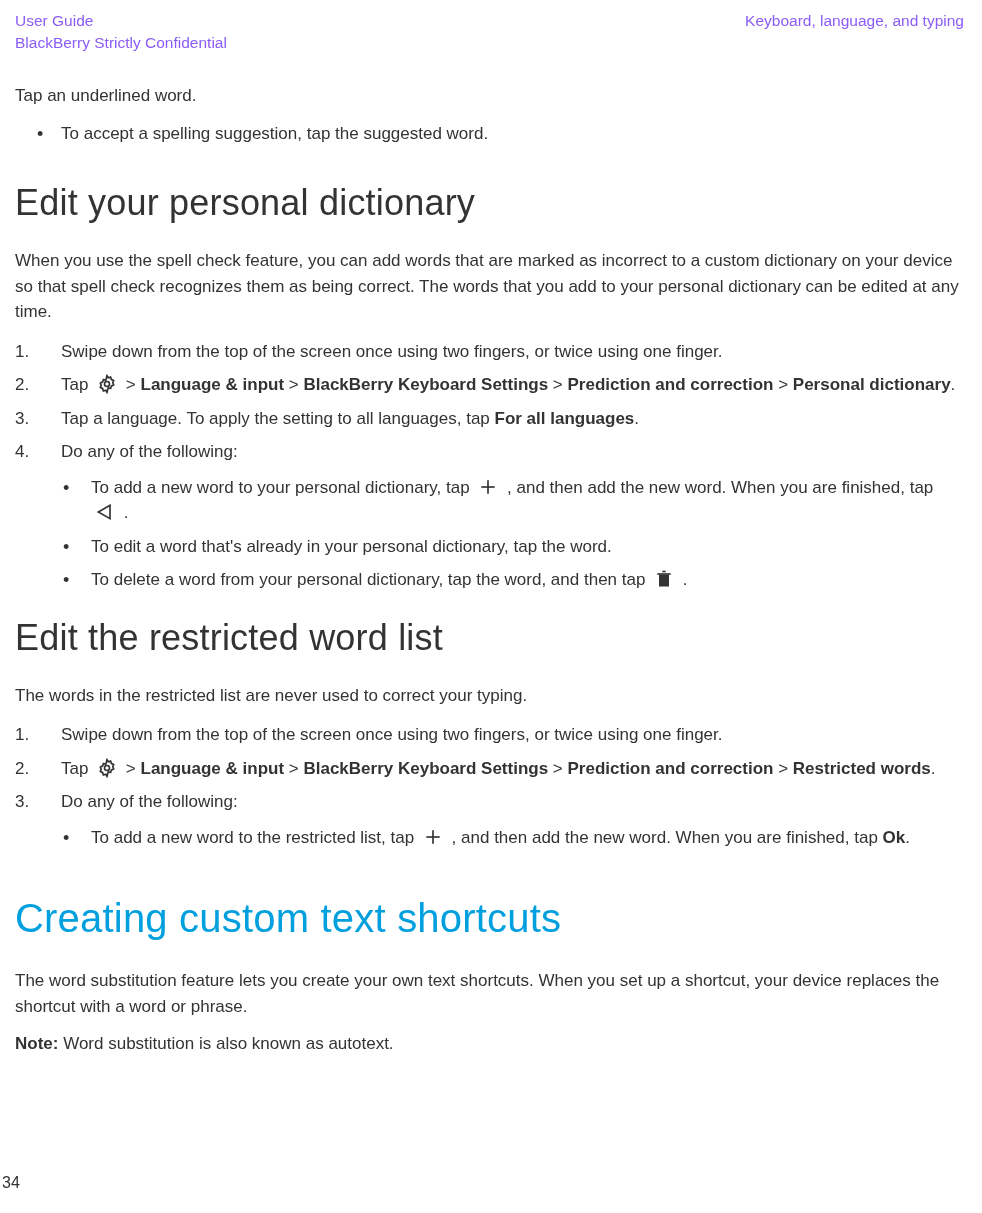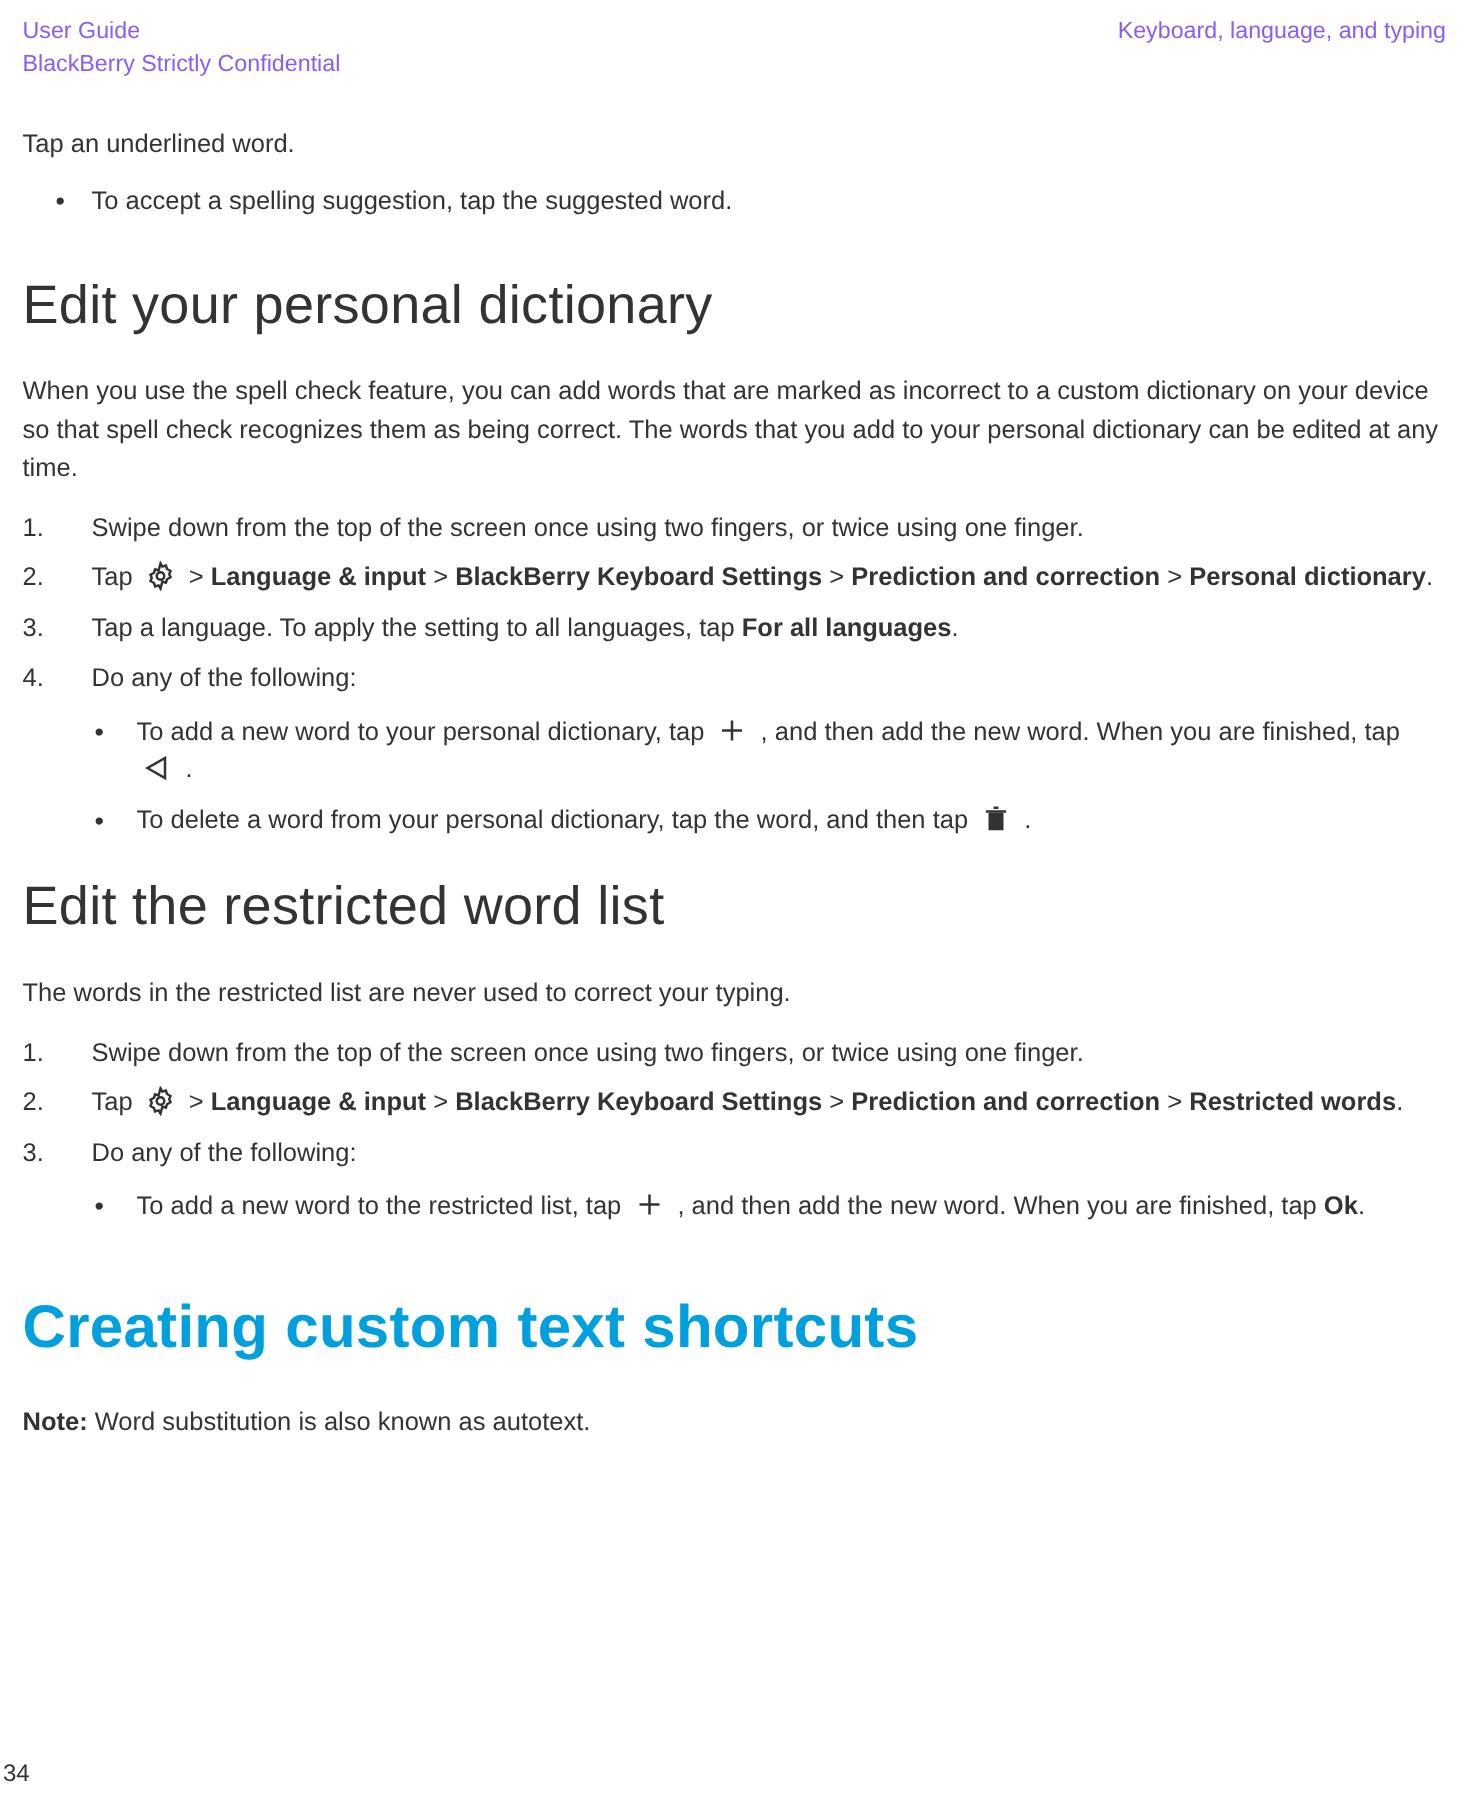--- a/index.html
+++ b/index.html
@@ -56,21 +56,21 @@
     }
     h2.section {
       font-size: 36px;
       font-weight: 300;
       color: #333;
       margin: 18px 0 18px 0;
       letter-spacing: 0.2px;
     }
     h2.section-blue {
       font-size: 40px;
-      font-weight: 700;
+      font-weight: 400;
       color: #00a0df;
       margin: 38px 0 20px 0;
       letter-spacing: 0.2px;
     }
     ol.steps {
       list-style: none;
       counter-reset: step;
       margin: 14px 0 6px 0;
       padding: 0;
     }
@@ -164,20 +164,23 @@
       <ul class="sublist">
         <li>
           <span>To add a new word to your personal dictionary, tap </span><span class="icon"><svg viewBox="0 0 24 24" stroke="#333" stroke-width="2">
                 <line x1="12" y1="4" x2="12" y2="20"></line>
                 <line x1="4" y1="12" x2="20" y2="12"></line>
               </svg></span><span> , and then add the new word. When you are finished, tap </span><br><span class="icon"><svg viewBox="0 0 24 24" fill="none" stroke="#333" stroke-width="2">
                 <path d="M18 4 L4 12 L18 20 Z"></path>
               </svg></span><span> .</span>
         </li>
         <li>
+          <span> To edit a word that's already in your personal dictionary, tap the word.</span>
+        </li>
+        <li>
           <span>To delete a word from your personal dictionary, tap the word, and then tap </span><span class="icon"><svg viewBox="0 0 24 24" fill="none" stroke="#333" stroke-width="2">
                 <rect x="7" y="8" width="10" height="12" fill="#333"></rect>
                 <line x1="4" y1="6" x2="20" y2="6"></line>
                 <line x1="10" y1="3" x2="14" y2="3"></line>
               </svg></span><span> .</span>
         </li>
       </ul>
     </li>
   </ol>
 
@@ -201,19 +204,20 @@
           <span>To add a new word to the restricted list, tap </span><span class="icon"><svg viewBox="0 0 24 24" stroke="#333" stroke-width="2">
                 <line x1="12" y1="4" x2="12" y2="20"></line>
                 <line x1="4" y1="12" x2="20" y2="12"></line>
               </svg></span><span> , and then add the new word. When you are finished, tap </span><span class="bold">Ok</span><span>.</span>
         </li>
       </ul>
     </li>
   </ol>
 
   <h2 class="section-blue">Creating custom text shortcuts</h2>
+  <p class="para">The word substitution feature lets you create your own text shortcuts. When you set up a shortcut, your device replaces the shortcut with a word or phrase.</p>
   <p class="para">
     <span class="bold">Note:</span><span> Word substitution is also known as autotext.</span>
   </p>
 
 </div>
 
 <div class="page-number">34</div>
 
 </body></html>

